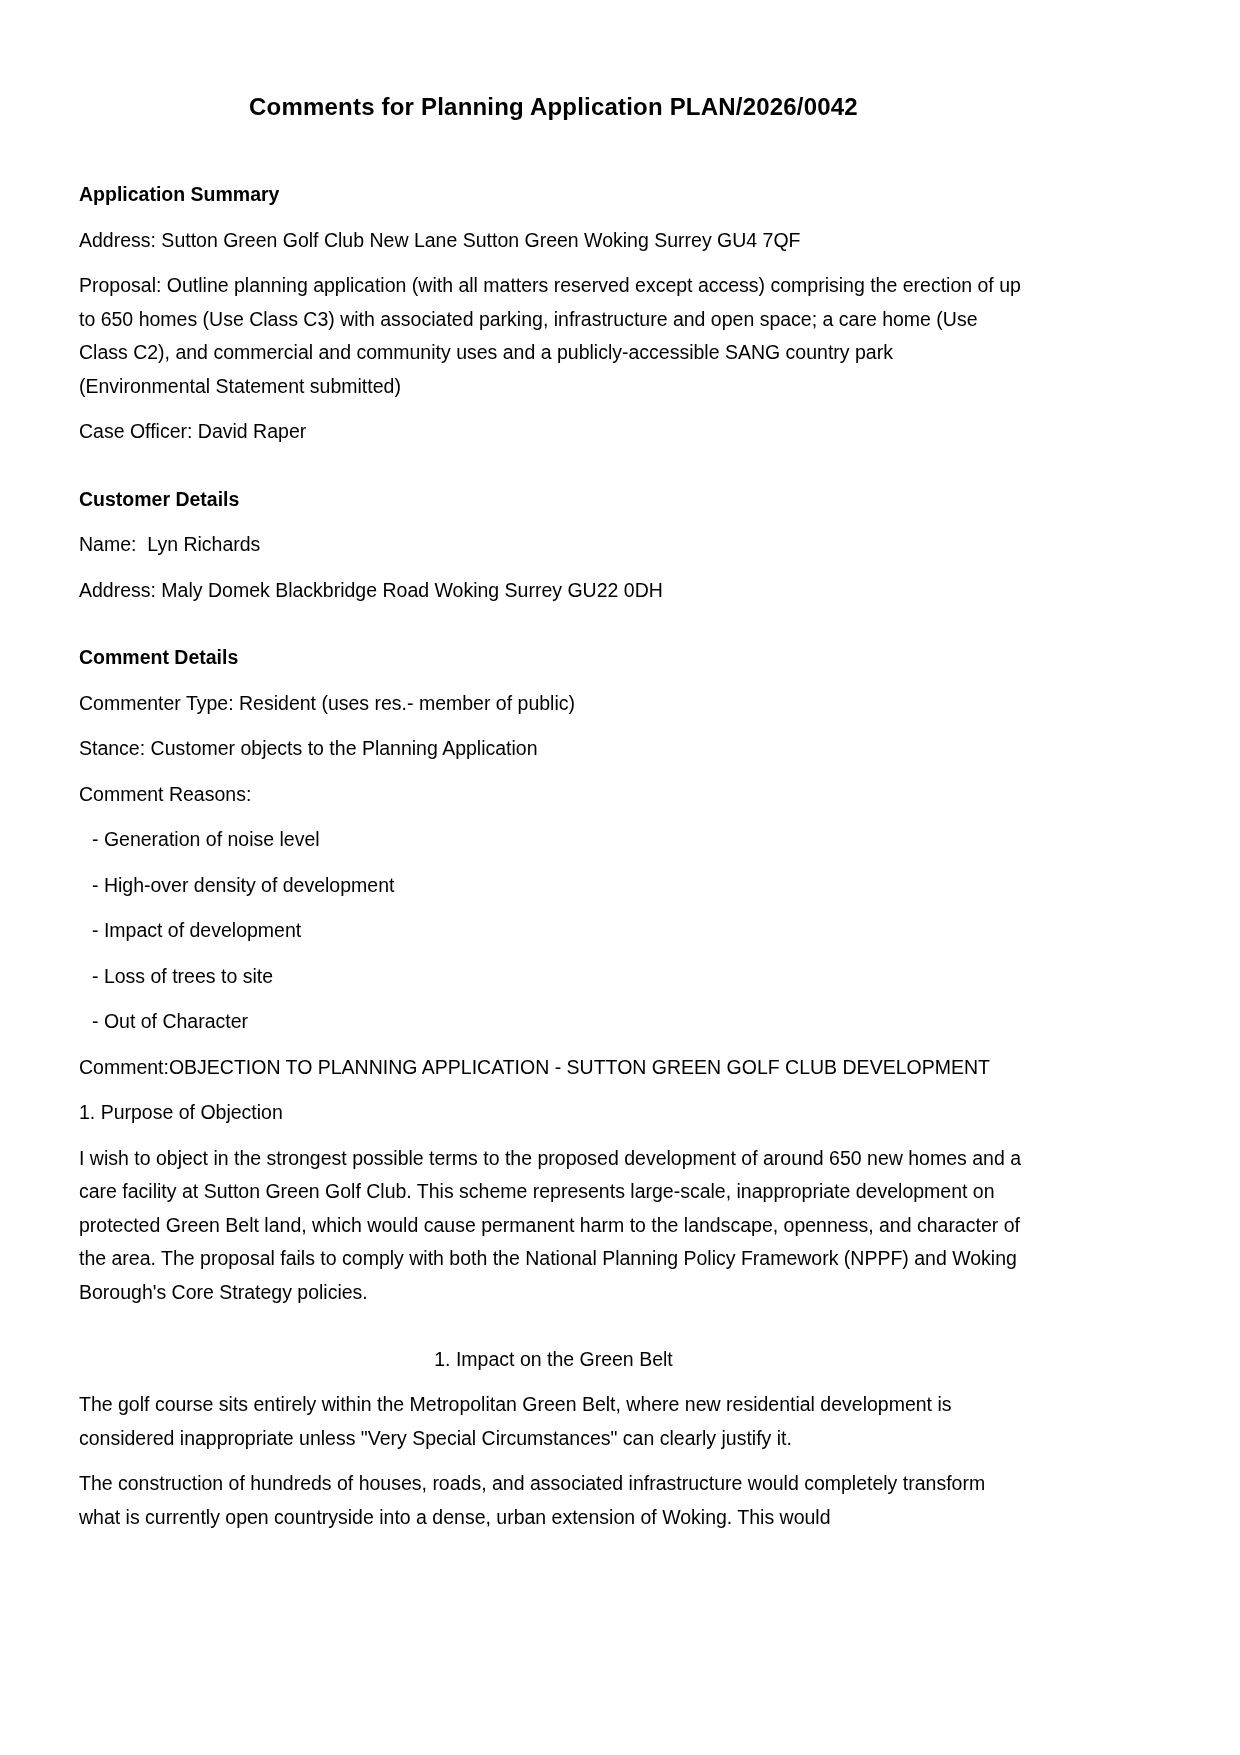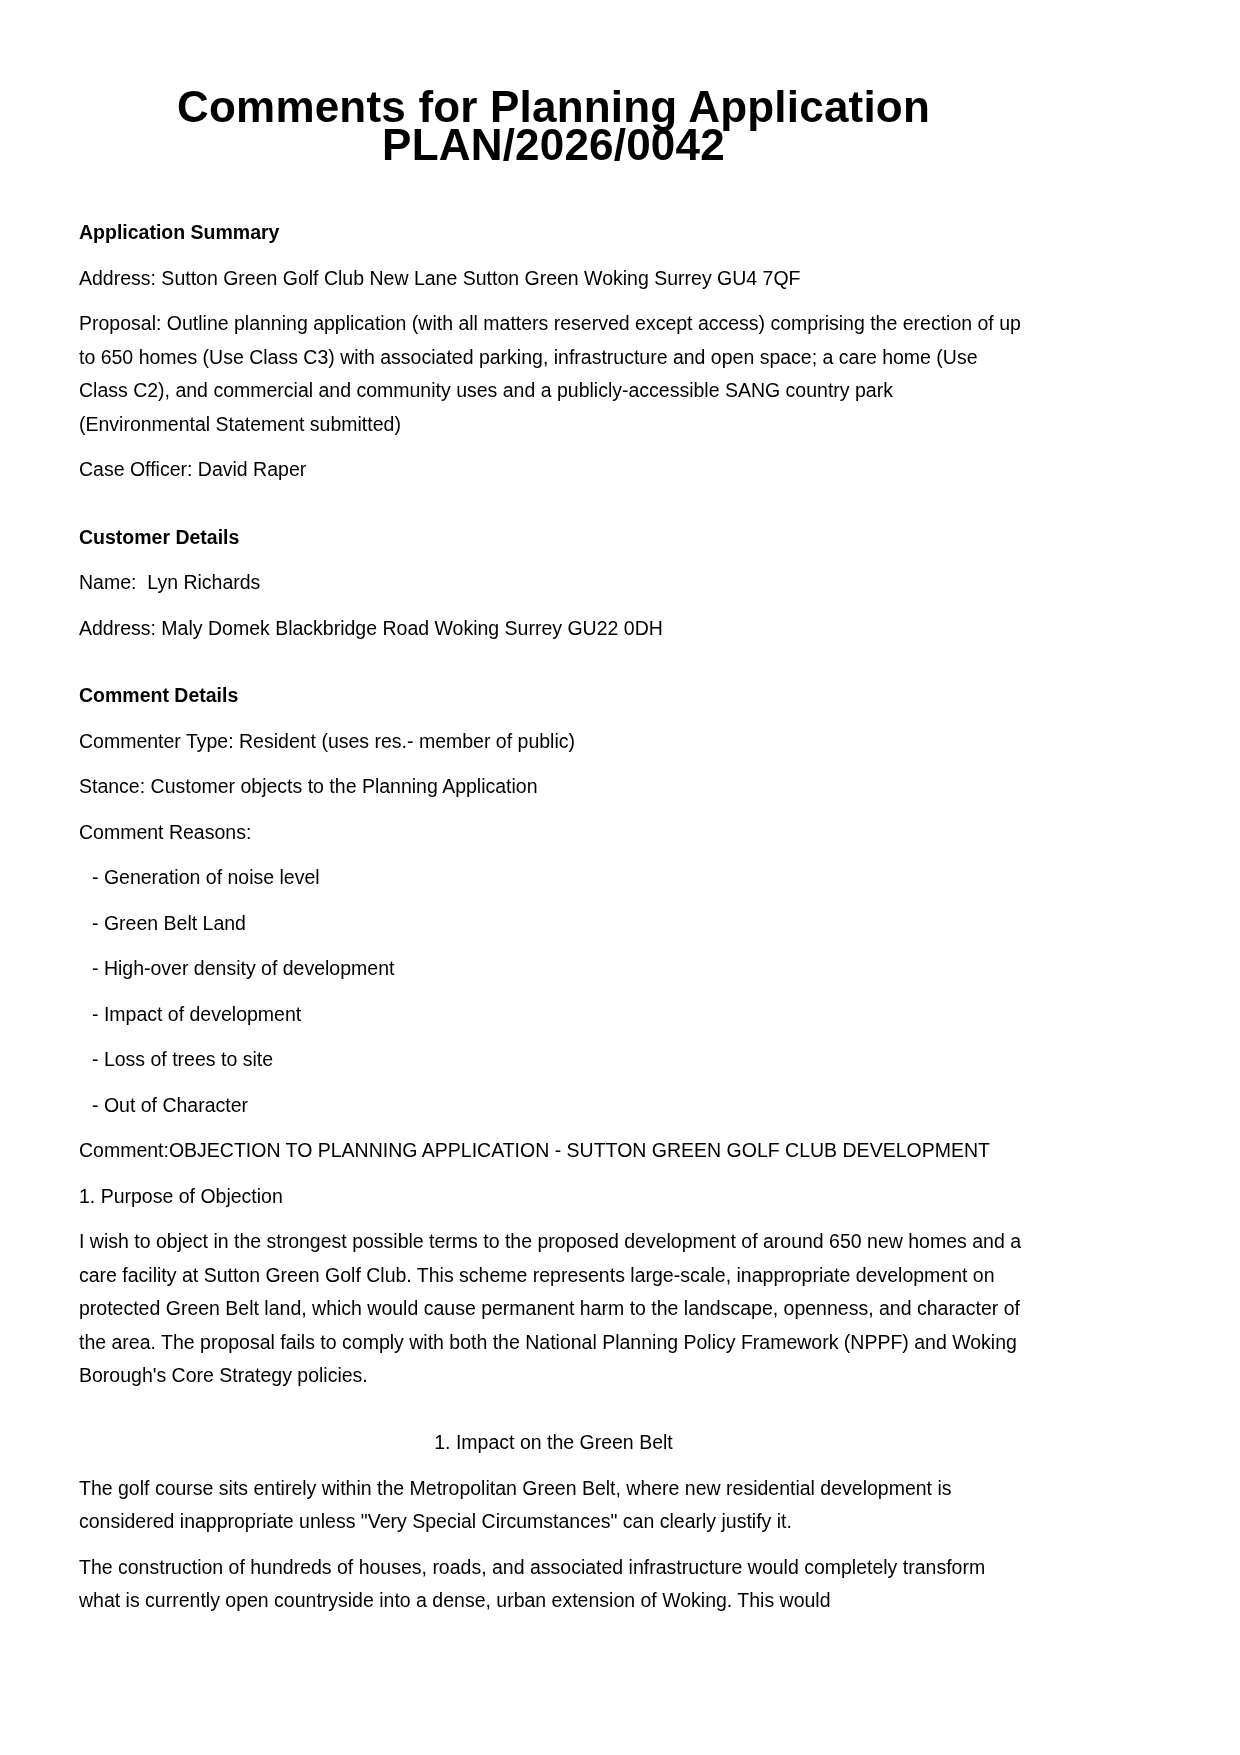--- a/index.html
+++ b/index.html
@@ -7,21 +7,21 @@
   .doc {
     width: 1240px;
     height: 1755px;
     background: #ffffff;
     color: #000000;
     font-family: "Liberation Sans", sans-serif;
     padding: 88px 200px 0 67px;
     overflow: hidden;
   }
   .title {
-    font-size: 44px;
+    font-size: 24px;
     font-weight: bold;
     text-align: center;
     margin: 0 0 52px 0;
     line-height: 38px;
     letter-spacing: 0.2px;
   }
   .line {
     font-size: 19.5px;
     line-height: 33.5px;
     margin: 12px;
@@ -53,21 +53,20 @@
     <p class="line">Address: Maly Domek Blackbridge Road Woking Surrey GU22 0DH</p>
   </section>
 
   <section class="section">
     <p class="line heading">Comment Details</p>
     <p class="line">Commenter Type: Resident (uses res.- member of public)</p>
     <p class="line">Stance: Customer objects to the Planning Application</p>
     <p class="line">Comment Reasons:</p>
 
     <p class="line reason">- Generation of noise level</p>
-    <p class="line reason">- Green Belt Land</p>
     <p class="line reason">- High-over density of development</p>
     <p class="line reason">- Impact of development</p>
     <p class="line reason">- Loss of trees to site</p>
     <p class="line reason">- Out of Character</p>
 
     <p class="line">Comment:OBJECTION TO PLANNING APPLICATION - SUTTON GREEN GOLF CLUB DEVELOPMENT</p>
     <p class="line">1. Purpose of Objection</p>
     <p class="line">I wish to object in the strongest possible terms to the proposed development of around 650 new homes and a care facility at Sutton Green Golf Club. This scheme represents large-scale, inappropriate development on protected Green Belt land, which would cause permanent harm to the landscape, openness, and character of the area. The proposal fails to comply with both the National Planning Policy Framework (NPPF) and Woking Borough's Core Strategy policies.</p>
     <p class="line gap-before">1. Impact on the Green Belt</p>
     <p class="line">The golf course sits entirely within the Metropolitan Green Belt, where new residential development is considered inappropriate unless "Very Special Circumstances" can clearly justify it.</p>

